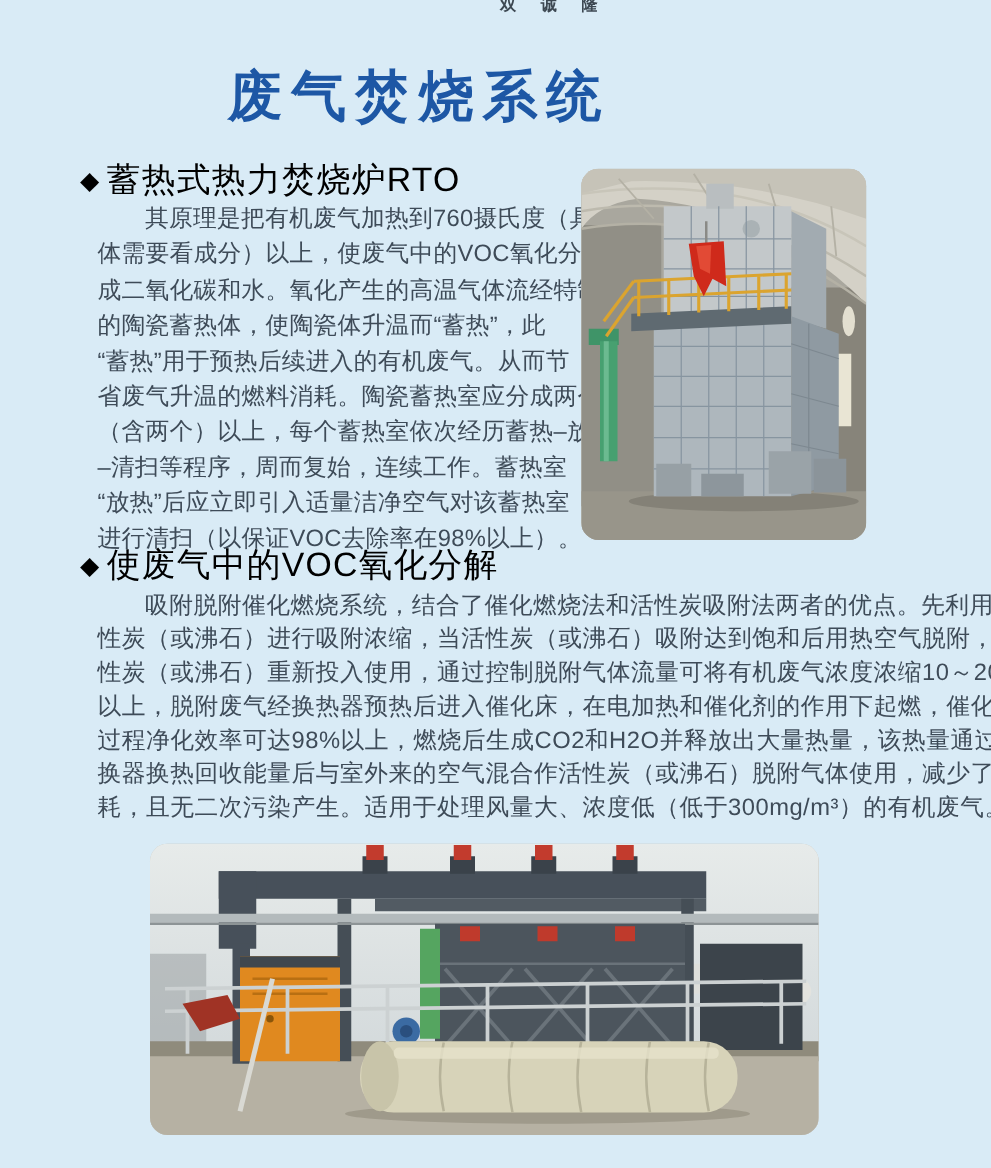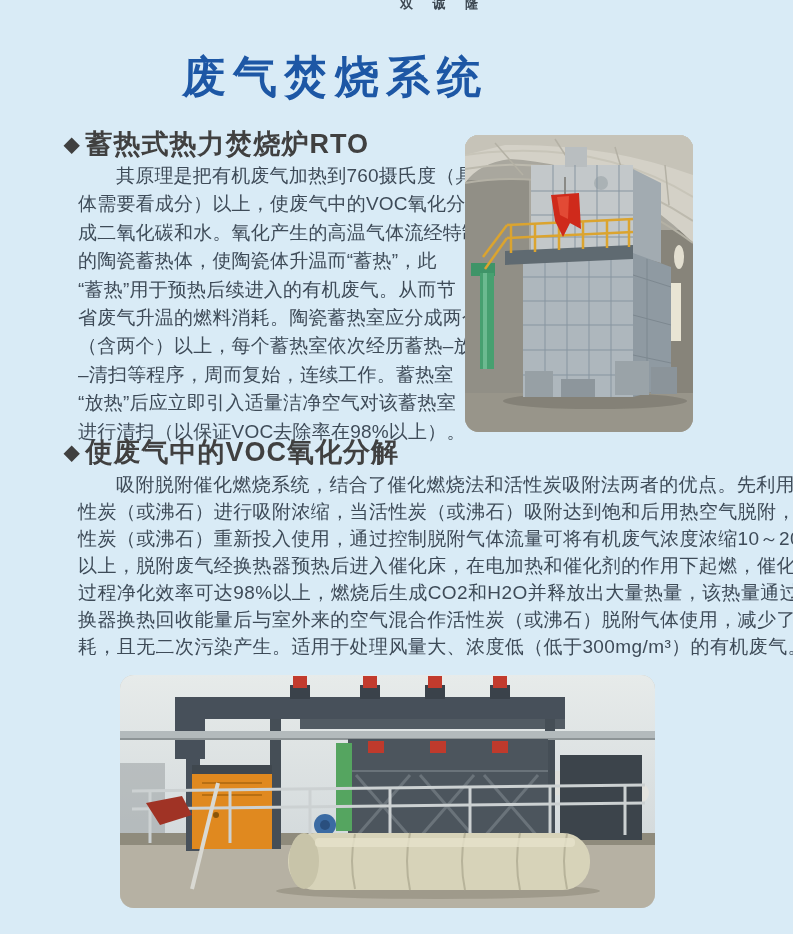--- a/index.html
+++ b/index.html
@@ -16,21 +16,21 @@
     letter-spacing:8px;white-space:nowrap;
   }
   .page-title{
     position:absolute;top:48px;left:0;width:670px;margin:0;
     text-align:center;
     font-size:44px;font-weight:bold;color:#1d57a5;
     letter-spacing:7px;
   }
   .section-heading{
     position:absolute;left:64px;
-    font-size:27px;font-weight:bold;color:#404040;
+    font-size:27px;font-weight:normal;color:#000000;
     letter-spacing:1px;white-space:nowrap;
   }
   .section-heading .bullet{
     font-size:20px;margin-right:5px;vertical-align:2px;
   }
   .heading-rto{top:126px;}
   .heading-co{top:434px;}
   .para{
     position:absolute;left:78px;
     font-size:19px;line-height:28.4px;

